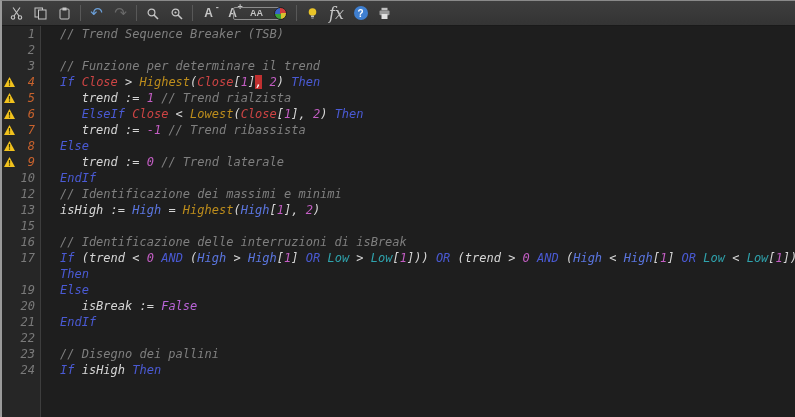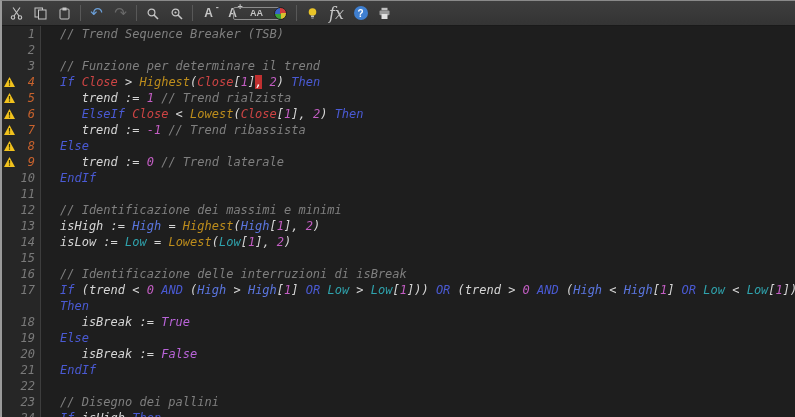--- a/index.html
+++ b/index.html
@@ -218,62 +218,47 @@
         <div class="lnum warned">9</div>
         <div class="code"><span class="tok-plain">   trend := </span><span class="tok-num">0</span><span class="tok-comment"> // Trend laterale</span></div>
       </div>
       <div class="row">
         <div class="warn"></div>
         <div class="lnum">10</div>
         <div class="code"><span class="tok-keyword">EndIf</span></div>
       </div>
       <div class="row">
         <div class="warn"></div>
-        <div class="lnum">11</div>
-        <div class="code"></div>
-      </div>
-      <div class="row">
-        <div class="warn"></div>
         <div class="lnum">12</div>
         <div class="code"><span class="tok-comment">// Identificazione dei massimi e minimi</span></div>
       </div>
       <div class="row">
         <div class="warn"></div>
         <div class="lnum">13</div>
         <div class="code"><span class="tok-plain">isHigh := </span><span class="tok-high">High</span><span class="tok-plain"> = </span><span class="tok-func">Highest</span><span class="tok-plain">(</span><span class="tok-high">High</span><span class="tok-plain">[</span><span class="tok-num">1</span><span class="tok-plain">], </span><span class="tok-num">2</span><span class="tok-plain">)</span></div>
       </div>
       <div class="row">
         <div class="warn"></div>
-        <div class="lnum">14</div>
-        <div class="code"><span class="tok-plain">isLow := </span><span class="tok-low">Low</span><span class="tok-plain"> = </span><span class="tok-func">Lowest</span><span class="tok-plain">(</span><span class="tok-low">Low</span><span class="tok-plain">[</span><span class="tok-num">1</span><span class="tok-plain">], </span><span class="tok-num">2</span><span class="tok-plain">)</span></div>
-      </div>
-      <div class="row">
-        <div class="warn"></div>
         <div class="lnum">15</div>
         <div class="code"></div>
       </div>
       <div class="row">
         <div class="warn"></div>
         <div class="lnum">16</div>
         <div class="code"><span class="tok-comment">// Identificazione delle interruzioni di isBreak</span></div>
       </div>
       <div class="row">
         <div class="warn"></div>
         <div class="lnum">17</div>
         <div class="code"><span class="tok-keyword">If </span><span class="tok-plain">(trend &lt; </span><span class="tok-num">0</span><span class="tok-plain"> </span><span class="tok-keyword">AND</span><span class="tok-plain"> (</span><span class="tok-high">High</span><span class="tok-plain"> &gt; </span><span class="tok-high">High</span><span class="tok-plain">[</span><span class="tok-num">1</span><span class="tok-plain">] </span><span class="tok-keyword">OR</span><span class="tok-plain"> </span><span class="tok-low">Low</span><span class="tok-plain"> &gt; </span><span class="tok-low">Low</span><span class="tok-plain">[</span><span class="tok-num">1</span><span class="tok-plain">])) </span><span class="tok-keyword">OR</span><span class="tok-plain"> (trend &gt; </span><span class="tok-num">0</span><span class="tok-plain"> </span><span class="tok-keyword">AND</span><span class="tok-plain"> (</span><span class="tok-high">High</span><span class="tok-plain"> &lt; </span><span class="tok-high">High</span><span class="tok-plain">[</span><span class="tok-num">1</span><span class="tok-plain">] </span><span class="tok-keyword">OR</span><span class="tok-plain"> </span><span class="tok-low">Low</span><span class="tok-plain"> &lt; </span><span class="tok-low">Low</span><span class="tok-plain">[</span><span class="tok-num">1</span><span class="tok-plain">]))</span></div>
       </div>
       <div class="row">
         <div class="warn"></div>
         <div class="lnum"></div>
         <div class="code"><span class="tok-keyword">Then</span></div>
-      </div>
-      <div class="row">
-        <div class="warn"></div>
-        <div class="lnum">18</div>
-        <div class="code"><span class="tok-plain">   isBreak := </span><span class="tok-bool">True</span></div>
       </div>
       <div class="row">
         <div class="warn"></div>
         <div class="lnum">19</div>
         <div class="code"><span class="tok-keyword">Else</span></div>
       </div>
       <div class="row">
         <div class="warn"></div>
         <div class="lnum">20</div>
         <div class="code"><span class="tok-plain">   isBreak := </span><span class="tok-bool">False</span></div>

